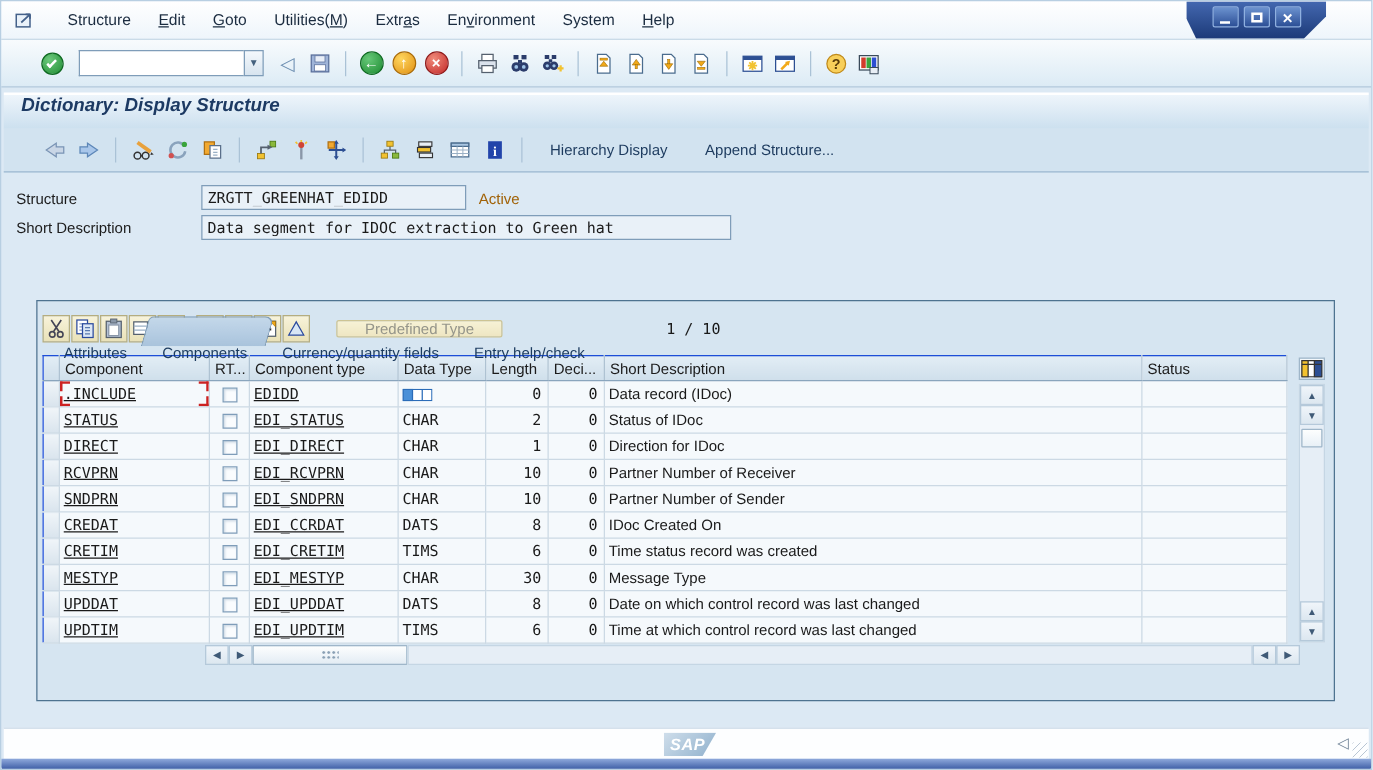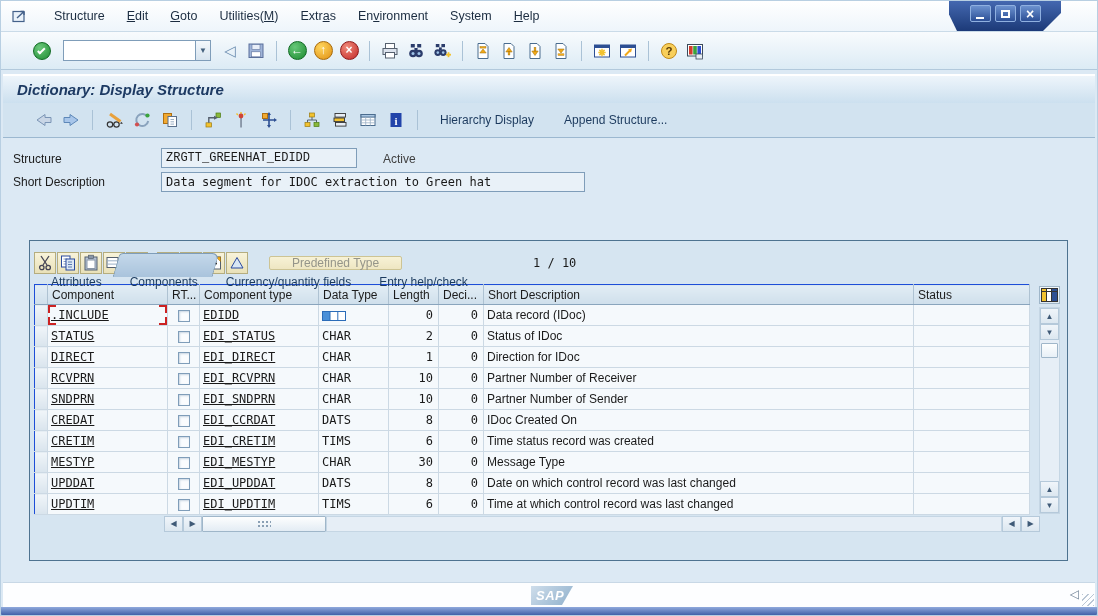--- a/index.html
+++ b/index.html
@@ -27,32 +27,32 @@
   .cmdwrap { display:flex; margin:0 6px 0 8px; }
   .cmdfield { width:132px; height:21px; border:1px solid #7f9db9; border-right:none; background:#fff; font-size:12px; padding:0 3px; outline:none; }
   .cmddrop { width:16px; height:21px; border:1px solid #7f9db9; background:linear-gradient(#f4f8fc,#d7e4ef); font-size:8px; color:#44617e; display:flex; align-items:center; justify-content:center; cursor:pointer; }
   .circ { width:19px; height:19px; border-radius:50%; display:flex; align-items:center; justify-content:center; color:#fff; font-size:12px; font-weight:bold; line-height:19px; }
   .c-back { background:radial-gradient(circle at 35% 30%, #66c878, #1d8a31); border:1px solid #0f6a22; }
   .c-exit { background:radial-gradient(circle at 35% 30%, #ffd65e, #e08f12); border:1px solid #a86a08; }
   .c-cancel { background:radial-gradient(circle at 35% 30%, #f08a7a, #c22828); border:1px solid #8f1a1a; }
   .tri-glyph { font-size:15px; color:#6b8db0; }
 
   
-  .titlebar { position:absolute; top:73px; left:2px; right:2px; height:29px; background:linear-gradient(#eef5fb,#cce0ef); border-top:2px solid #ffffff; display:flex; align-items:center; padding-left:14px; }
+  .titlebar { position:absolute; top:73px; left:2px; right:2px; height:29px; background:linear-gradient(#eef5fb,#cce0ef); border-top:2px solid #ffffff; display:flex; align-items:flex-start; padding-left:14px; }
   .titlebar span { font-size:15px; font-weight:bold; font-style:italic; color:#1d3a63; }
 
   
   .apptoolbar { position:absolute; top:102px; left:2px; right:2px; height:35px; background:#d2e3f0; border-bottom:1px solid #9cb8d0; display:flex; align-items:center; padding-left:26px; }
   .abtn { height:26px; min-width:26px; display:flex; align-items:center; justify-content:center; margin:0 1px; border:1px solid transparent; border-radius:2px; cursor:pointer; }
   .txtbtn { font-size:12px; color:#1c3a5e; padding:3px 10px; margin:0 4px; border:1px solid transparent; border-radius:2px; cursor:pointer; white-space:nowrap; }
 
   
   .frmlabel { position:absolute; left:12px; font-size:12px; color:#1c1c1c; }
   .frmfield { position:absolute; height:20px; background:#e9f1f8; border:1px solid #7f9db9; font-family:"DejaVu Sans Mono", monospace; font-size:12px; color:#1a1a1a; padding:0 4px; }
-  .statictxt { position:absolute; font-size:12px; color:#404040; }
+  .statictxt { position:absolute; font-size:12px; color:#a16207; }
 
   
   .tabstrip { position:absolute; top:215px; left:36px; height:24px; display:flex; }
   .tab { position:relative; height:24px; padding:18px 18px 0 14px; margin-right:-4px; cursor:pointer;margin-top:37px; }
   .tab::before { content:""; position:absolute; inset:0; background:linear-gradient(#eaf3fa,#d5e6f2); border:1px solid #7f9db9; border-bottom:none; border-radius:4px 7px 0 0; transform:skewX(-16deg); }
   .tab.active { z-index:3; }
   .tab.active::before { background:linear-gradient(#c4d8ea,#a9c3dc); }
   .tab span { position:relative; z-index:2; font-size:12px; color:#1b3a5e; line-height:23px; white-space:nowrap; }
 
   
@@ -358,21 +358,21 @@
           <rect x="3.5" y="2" width="11" height="14" fill="#2244aa"></rect>
           <text x="9" y="13.5" text-anchor="middle" font-size="11" font-weight="bold" fill="#fff" font-family="'Liberation Serif', serif">i</text>
         </svg>
     </span>
     <span class="tsep"></span>
     <span class="txtbtn">Hierarchy Display</span>
     <span class="txtbtn">Append Structure...</span>
   </div>
 
   <span class="frmlabel" style="top:151px;">Structure</span>
-  <input class="frmfield" style="top: 147px; left: 160px; width: 196px; font-family: Liberation Mono, monospace;" readonly="" value="ZRGTT_GREENHAT_EDIDD">
+  <input class="frmfield" style="top: 147px; left: 160px; width: 212px;" readonly="" value="ZRGTT_GREENHAT_EDIDD">
   <span class="statictxt" style="top:151px; left:382px;">Active</span>
   <span class="frmlabel" style="top:174px;">Short Description</span>
   <input class="frmfield" style="top: 171px; left: 160px; width: 424px;" readonly="" value="Data segment for IDOC extraction to Green hat">
 
   <div class="tabstrip">
     <span class="tab"><span>Attributes</span></span>
     <span class="tab active"><span>Components</span></span>
     <span class="tab"><span>Currency/quantity fields</span></span>
     <span class="tab"><span>Entry help/check</span></span>
   </div>

